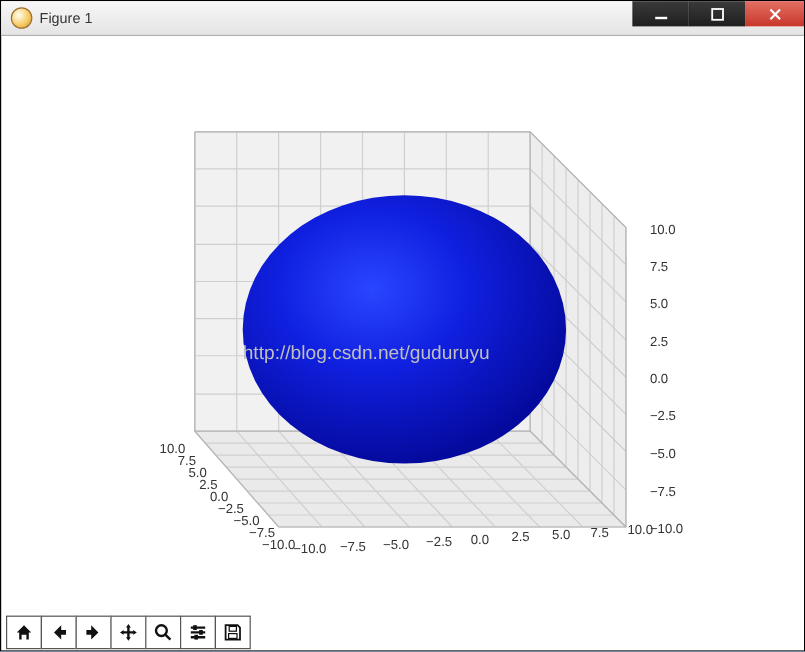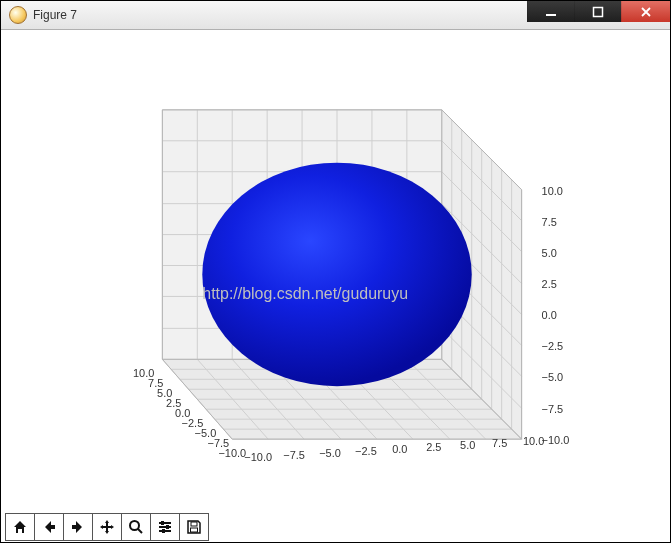--- a/index.html
+++ b/index.html
@@ -23,21 +23,21 @@
   .tbtn{width:28px;height:26px;border:1px solid #555;margin-right:-1px;background:#fff;display:flex;align-items:center;justify-content:center;}
   .tbtn svg{display:block;}
 </style>
 </head>
 <body>
 
 <div class="window">
 
   <div class="titlebar">
     <div class="icon"></div>
-    <div class="title">Figure 7</div>
+    <div class="title">Figure 1</div>
     <div class="winbtns">
       <div class="winbtn min">
         <svg width="12" height="12">
             <rect x="1" y="8" width="10" height="2" fill="#fff"></rect>
           </svg>
       </div>
       <div class="winbtn max">
         <svg width="12" height="12">
             <rect x="1.5" y="1.5" width="9" height="9" fill="none" stroke="#fff" stroke-width="1.5"></rect>
           </svg>

